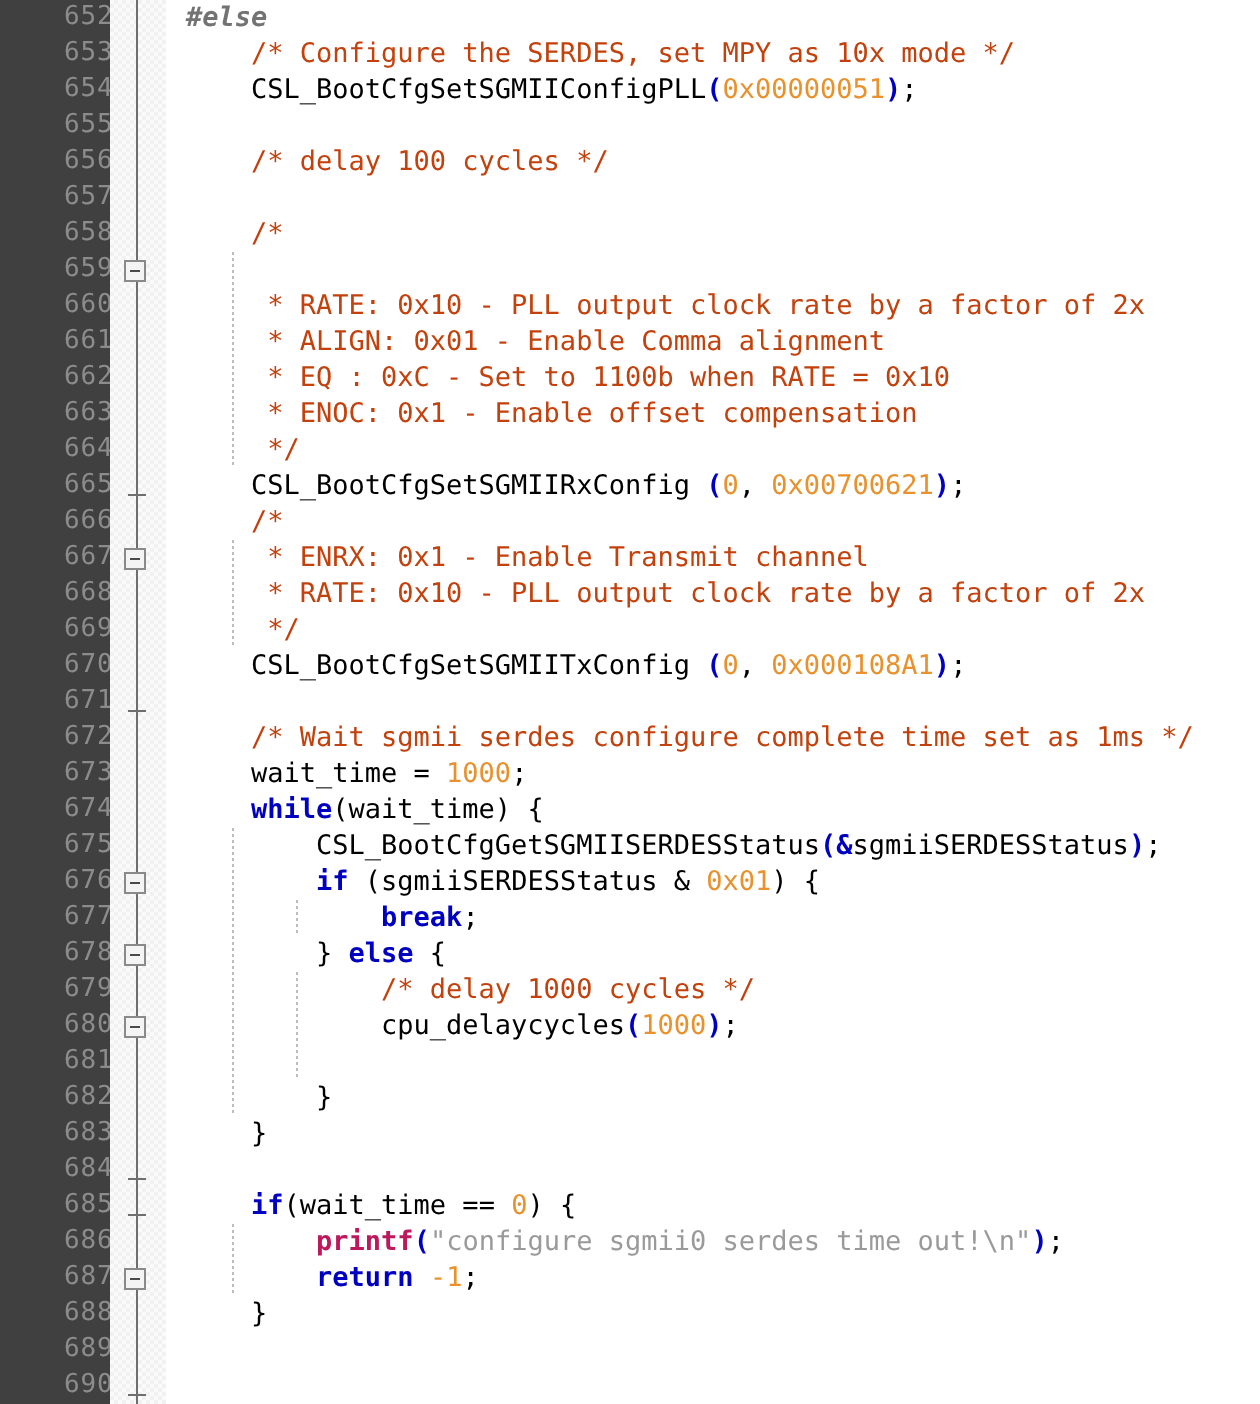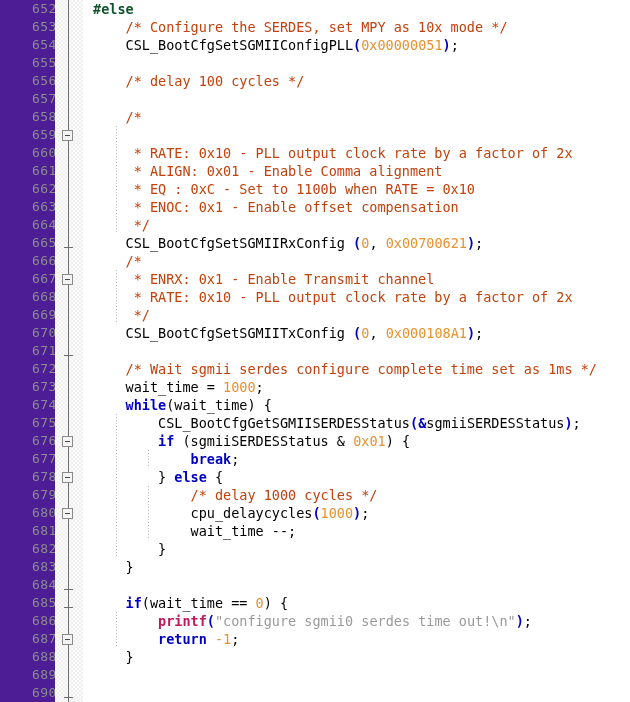--- a/index.html
+++ b/index.html
@@ -21,21 +21,21 @@
     background: #ffffff;
     display: flex;
     align-items: flex-start;
   }
 
   
   .gutter {
     width: 55px;
     flex: 0 0 55px;
     height: 702px;
-    background: #4c1d95;
+    background: #404040;
     position: relative;
     box-sizing: border-box;
     padding-left: 32px;
   }
   .gutter-num {
     height: 18px;
     line-height: 18px;
     font-size: 13px;
     color: #8c8c8c;
     text-align: right;
@@ -124,21 +124,21 @@
     width: 1px;
     height: 18px;
     background-image: linear-gradient(to bottom, #bdbdbd 50%, rgba(0,0,0,0) 0%);
     background-size: 1px 3px;
     background-repeat: repeat-y;
   }
 
   
   .cmt  { color: #c2410c; }
   .kwb  { color: #0000c0; font-weight: bold; }
-  .pre  { color: #14532d; font-weight: bold; }
+  .pre  { color: #737373; font-weight: bold; font-style: italic; }
   .num  { color: #e8912d; }
   .str  { color: #9a9a9a; }
   .fn   { color: #be185d; font-weight: bold; }
   .punc { color: #0000c0; font-weight: bold; }
   .op   { color: #000000; }
   .id   { color: #000000; }
 </style>
 </head>
 <body>
 
@@ -340,21 +340,21 @@
       <div class="line">&nbsp;</div>
       <div class="line"><span class="cmt">    /* Wait sgmii serdes configure complete time set as 1ms */</span></div>
       <div class="line"><span class="id">    wait_time = </span><span class="num">1000</span><span class="op">;</span></div>
       <div class="line"><span class="id">    </span><span class="kwb">while</span><span class="id">(wait_time) </span><span class="op">{</span></div>
       <div class="line"><div class="iguide" style="left: 33px;"></div><span class="id">        CSL_BootCfgGetSGMIISERDESStatus</span><span class="punc">(</span><span class="punc">&amp;</span><span class="id">sgmiiSERDESStatus</span><span class="punc">)</span><span class="op">;</span></div>
       <div class="line"><div class="iguide" style="left: 33px;"></div><span class="id">        </span><span class="kwb">if</span><span class="id"> (sgmiiSERDESStatus </span><span class="op">&amp;</span><span class="id"> </span><span class="num">0x01</span><span class="op">) {</span></div>
       <div class="line"><div class="iguide" style="left: 33px;"></div><div class="iguide" style="left: 65px;"></div><span class="id">            </span><span class="kwb">break</span><span class="op">;</span></div>
       <div class="line"><div class="iguide" style="left: 33px;"></div><span class="op">        } </span><span class="kwb">else</span><span class="op"> {</span></div>
       <div class="line"><div class="iguide" style="left: 33px;"></div><div class="iguide" style="left: 65px;"></div><span class="cmt">            /* delay 1000 cycles */</span></div>
       <div class="line"><div class="iguide" style="left: 33px;"></div><div class="iguide" style="left: 65px;"></div><span class="id">            cpu_delaycycles</span><span class="punc">(</span><span class="num">1000</span><span class="punc">)</span><span class="op">;</span></div>
-      <div class="line"><div class="iguide" style="left: 33px;"></div><div class="iguide" style="left: 65px;"></div><span class="id">            wait_time --;</span></div>
+      <div class="line"><div class="iguide" style="left: 33px;"></div><div class="iguide" style="left: 65px;"></div></div>
       <div class="line"><div class="iguide" style="left: 33px;"></div><span class="op">        }</span></div>
       <div class="line"><span class="op">    }</span></div>
       <div class="line">&nbsp;</div>
       <div class="line"><span class="id">    </span><span class="kwb">if</span><span class="id">(wait_time == </span><span class="num">0</span><span class="op">) {</span></div>
       <div class="line"><div class="iguide" style="left: 33px;"></div><span class="id">        </span><span class="fn">printf</span><span class="punc">(</span><span class="str">"configure sgmii0 serdes time out!\n"</span><span class="punc">)</span><span class="op">;</span></div>
       <div class="line"><div class="iguide" style="left: 33px;"></div><span class="id">        </span><span class="kwb">return</span><span class="id"> </span><span class="num">-1</span><span class="op">;</span></div>
       <div class="line"><span class="op">    }</span></div>
     </div>
 
 </div>

